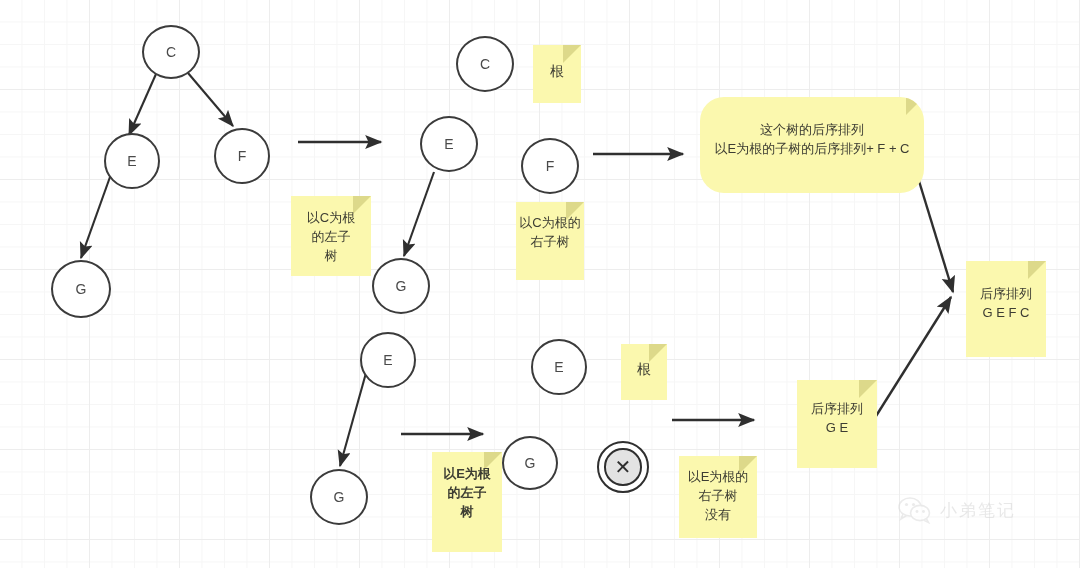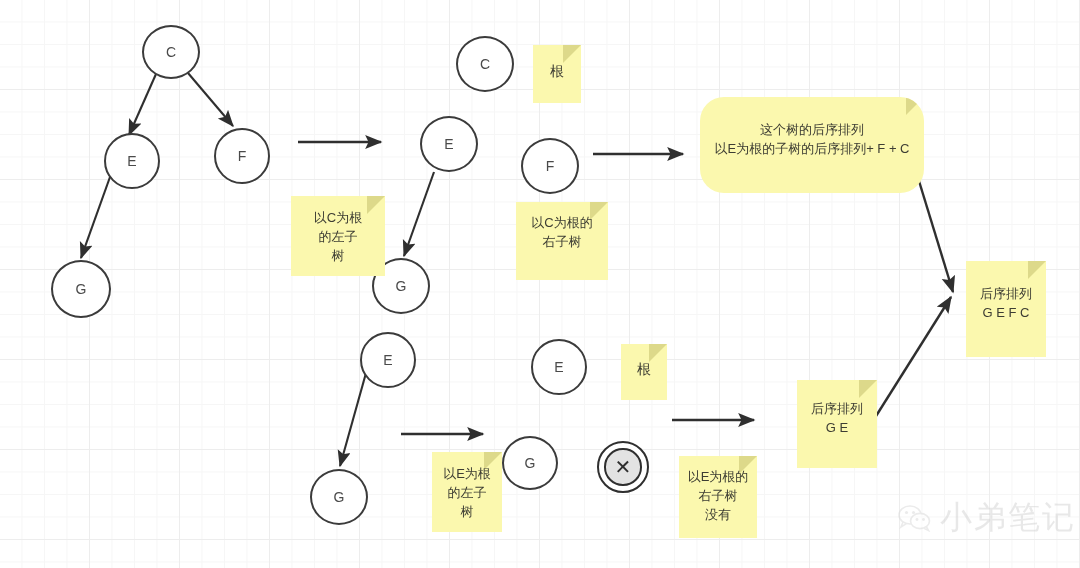--- a/index.html
+++ b/index.html
@@ -102,21 +102,21 @@
     line-height: 1;
   }
   .watermark {
     position: absolute;
     display: flex;
     align-items: center;
     gap: 8px;
     opacity: 0.5;
   }
   .wm-text {
-    font-size: 32px;
+    font-size: 17px;
     color: #d2d2d2;
     letter-spacing: 2px;
     font-family: Liberation Sans, sans-serif;
   }
 </style>
 </head>
 <body>
 
 <div id="canvas">
 
@@ -191,45 +191,45 @@
   </div>
   <div class="node" style="left:502px;top:436px;width:56px;height:54px;">
     <span class="node-label">G</span>
   </div>
 
   <div class="note" style="left:533px;top:45px;width:48px;height:58px;padding:16px 6px 6px;">
     <span class="note-fold-tri"></span>
     <span class="note-text" style="font-size:14px;">根</span>
   </div>
 
-  <div class="note" style="left:291px;top:196px;width:94px;height:80px;padding:13px 4px 4px;">
+  <div class="note" style="left:291px;top:196px;width:80px;height:80px;padding:13px 4px 4px;">
     <span class="note-fold-tri"></span>
     <span class="note-text">以C为根
 的左子
 树</span>
   </div>
 
-  <div class="note" style="left:516px;top:202px;width:92px;height:78px;padding:12px 3px 4px;">
+  <div class="note" style="left:516px;top:202px;width:68px;height:78px;padding:12px 3px 4px;">
     <span class="note-fold-tri"></span>
     <span class="note-text">以C为根的
 右子树</span>
   </div>
 
   <div class="note" style="left:700px;top:97px;width:224px;height:96px;padding:24px 8px 8px;border-radius:24px;">
     <span class="note-fold-tri"></span>
     <span class="note-text">这个树的后序排列
 以E为根的子树的后序排列+ F + C</span>
   </div>
 
   <div class="note" style="left:621px;top:344px;width:46px;height:56px;padding:15px 5px 5px;">
     <span class="note-fold-tri"></span>
     <span class="note-text" style="font-size:14px;">根</span>
   </div>
 
-  <div class="note" style="left:432px;top:452px;width:70px;height:80px;padding:13px 4px 4px;">
+  <div class="note" style="left:432px;top:452px;width:70px;height:100px;padding:13px 4px 4px;font-weight:bold;">
     <span class="note-fold-tri"></span>
     <span class="note-text">以E为根
 的左子
 树</span>
   </div>
 
   <div class="note" style="left:671px;top:456px;width:78px;height:82px;padding:12px 3px 4px;margin-left:8px;">
     <span class="note-fold-tri"></span>
     <span class="note-text">以E为根的
 右子树

